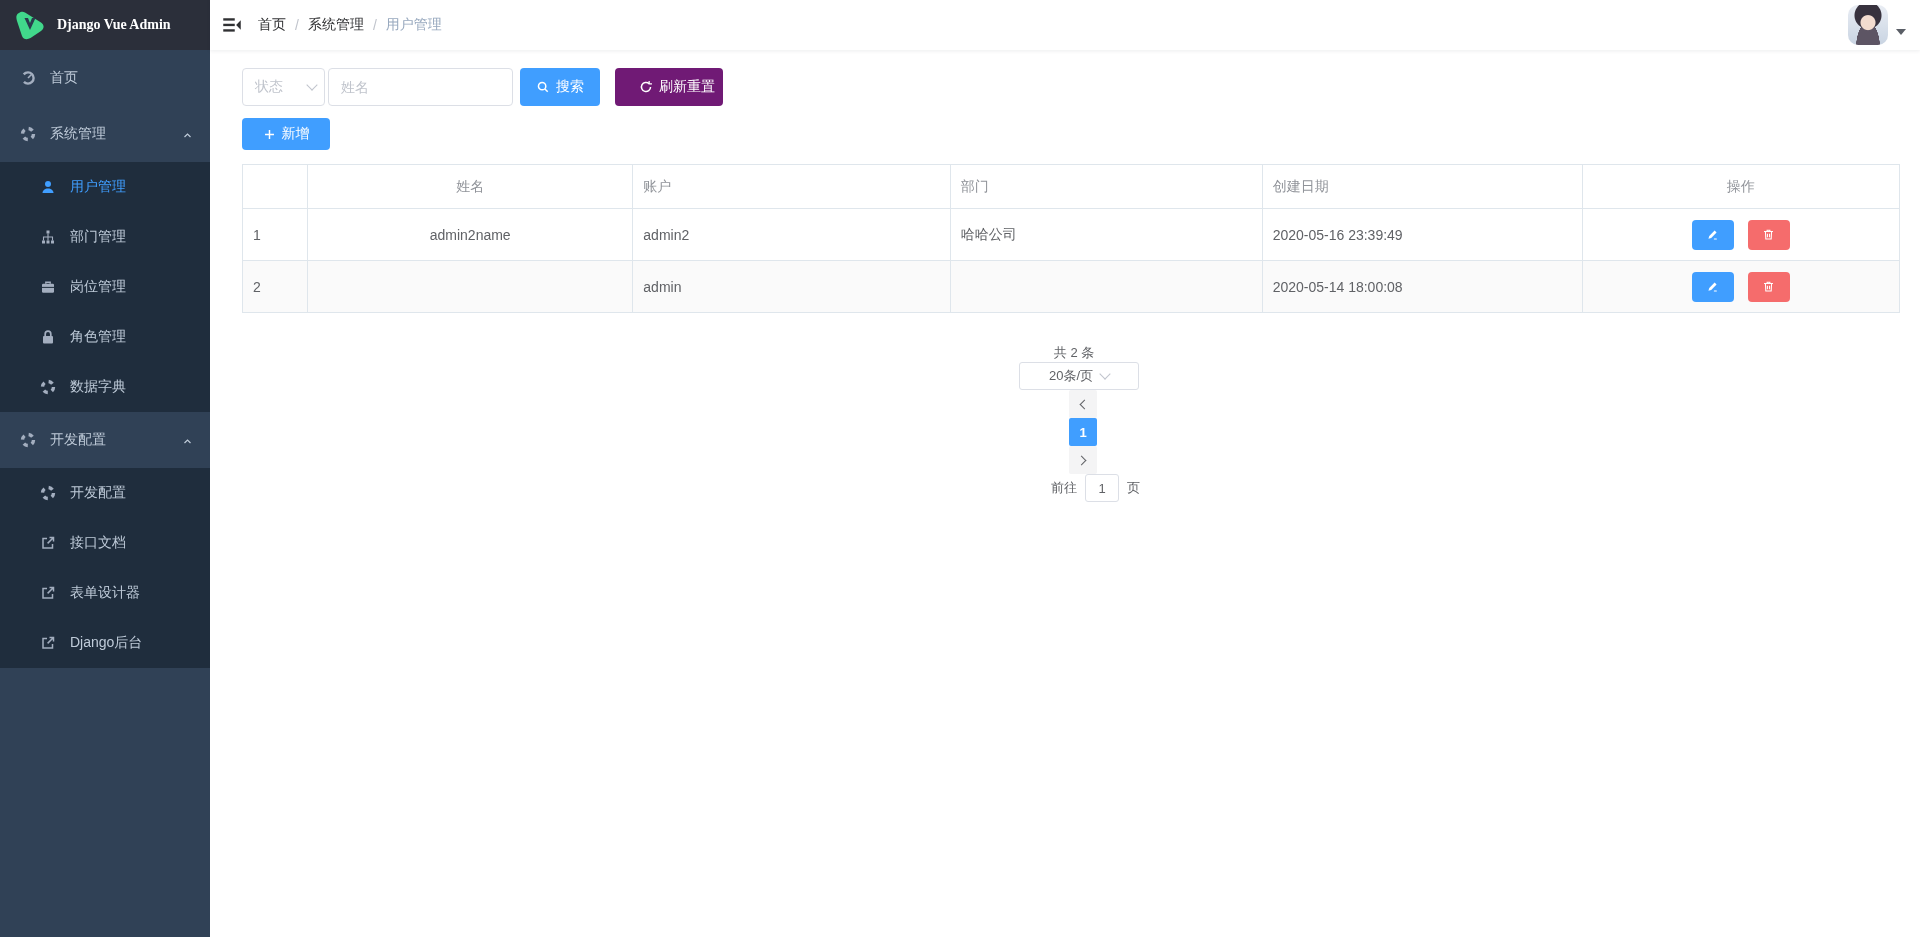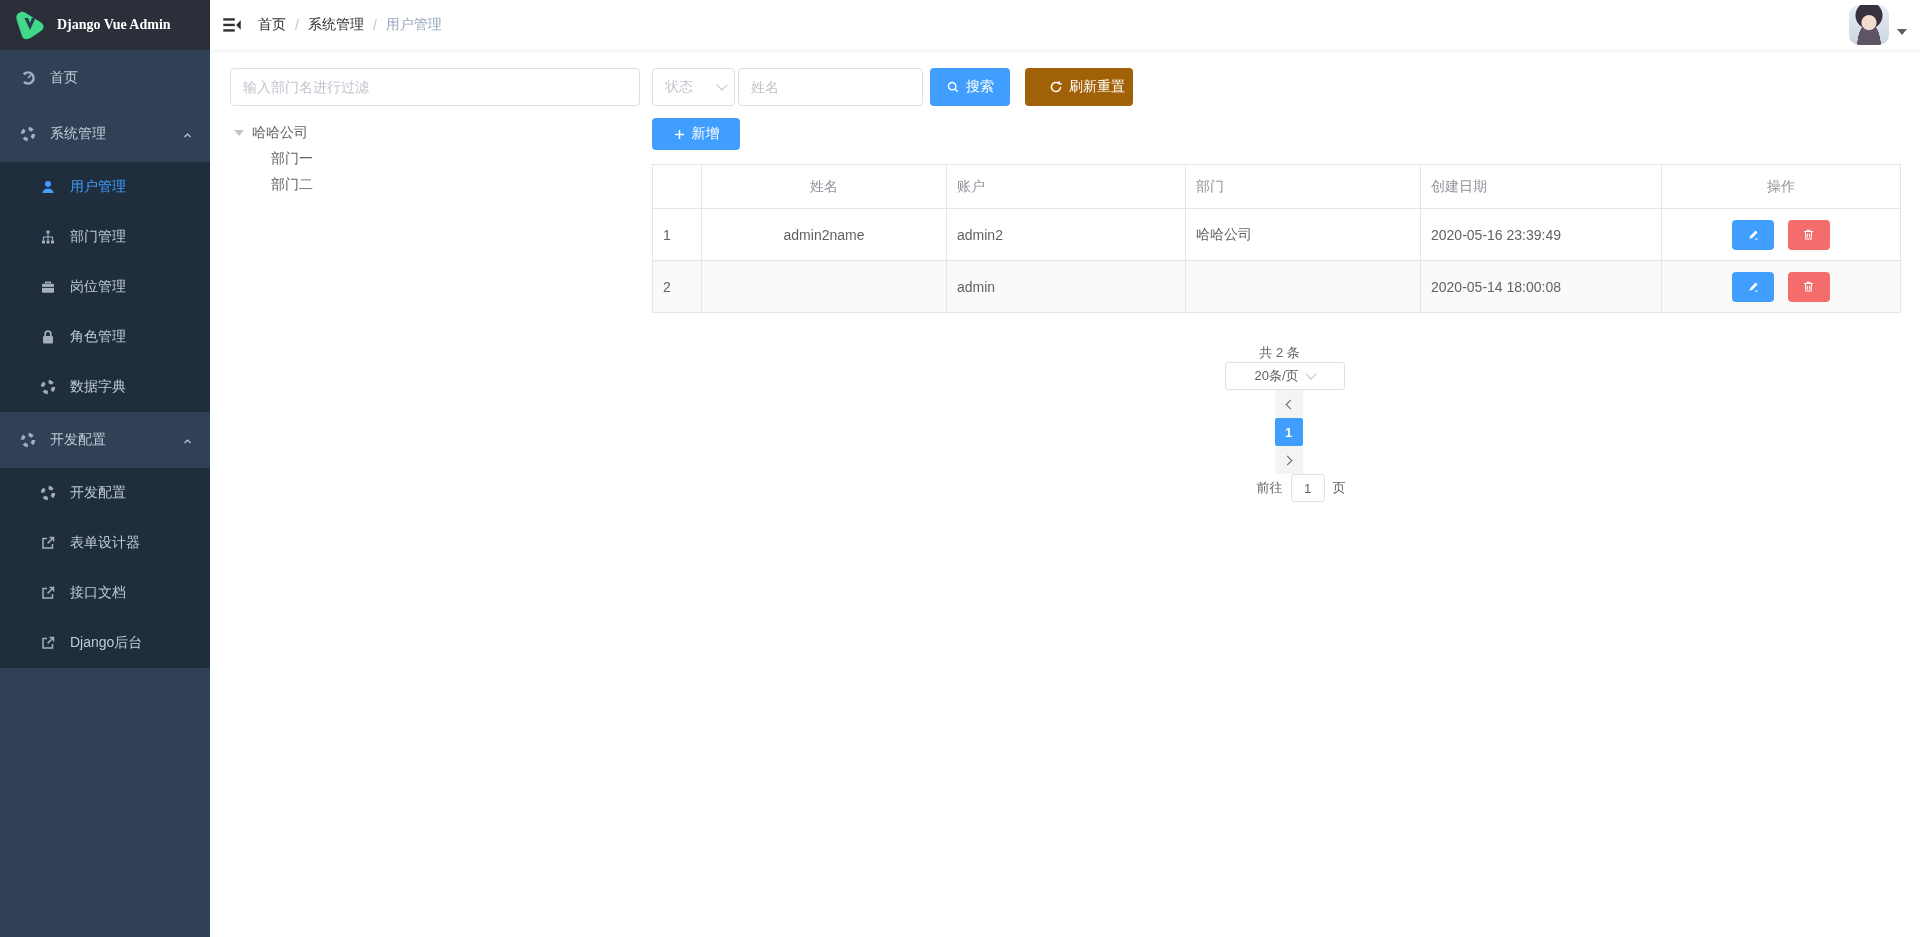--- a/index.html
+++ b/index.html
@@ -65,21 +65,21 @@
     display:flex; align-items:center; padding:0 8px 0 12px; cursor:pointer; background:#fff;gap:22px; }
   .select-box .ph { color:#c0c4cc; font-size:14px; flex:1; }
   .chev-down { width:8px; height:8px; border-right:1.5px solid #c0c4cc; border-bottom:1.5px solid #c0c4cc;
     transform:rotate(45deg); margin-top:-4px; flex:0 0 8px; }
   .name-input { width:185px; margin-left:3px; }
 
   .btn { border:none; border-radius:4px; color:#fff; font-size:14px; display:inline-flex;
     align-items:center; justify-content:center; cursor:pointer; font-family:inherit; }
   .btn svg { margin-right:6px; }
   .btn-search { background:#409eff; width:80px; height:38px; margin-left:7px;justify-content:center; }
-  .btn-reset  { background:#a16207; width:108px; height:38px; margin-left:15px;padding-left:16px; }
+  .btn-reset  { background:#701a75; width:108px; height:38px; margin-left:15px;padding-left:16px; }
   .btn-add    { background:#409eff; width:88px; height:32px; margin-top:12px; }
 
   
   table.grid { width:100%; margin-top:14px; border-collapse:collapse; table-layout:fixed;
     font-size:14px; color:#606266; }
   table.grid th, table.grid td { border:1px solid #dfe6ec; padding:0 10px; overflow:hidden; white-space:nowrap; }
   table.grid th { height:44px; color:#909399; font-weight:500; background:#fff; }
   table.grid td { height:52px; }
   tr.striped td { background:#fafafa; }
   .col-index { width:49px; } .col-name { width:245px; } .col-account { width:239px; }
@@ -201,28 +201,28 @@
         <svg class="mi-icon" viewBox="0 0 16 16" fill="none" stroke="currentColor">
           <circle cx="8" cy="8" r="5.5" stroke-width="3.4" stroke-dasharray="4.3 4.34"></circle>
         </svg>
         <span>开发配置</span>
       </div>
       <div class="menu-item">
         <svg class="mi-icon" viewBox="0 0 16 16" fill="none" stroke="currentColor" stroke-width="1.5">
           <path d="M7 3.5H3v9.5h9.5V9"></path>
             <path d="M9.5 2.5h4v4M13.2 2.8L7.6 8.4"></path>
         </svg>
-        <span>表单设计器</span>
+        <span>接口文档</span>
       </div>
       <div class="menu-item">
         <svg class="mi-icon" viewBox="0 0 16 16" fill="none" stroke="currentColor" stroke-width="1.5">
           <path d="M7 3.5H3v9.5h9.5V9"></path>
             <path d="M9.5 2.5h4v4M13.2 2.8L7.6 8.4"></path>
         </svg>
-        <span>接口文档</span>
+        <span>表单设计器</span>
       </div>
       <div class="menu-item">
         <svg class="mi-icon" viewBox="0 0 16 16" fill="none" stroke="currentColor" stroke-width="1.5">
           <path d="M7 3.5H3v9.5h9.5V9"></path>
             <path d="M9.5 2.5h4v4M13.2 2.8L7.6 8.4"></path>
         </svg>
         <span>Django后台</span>
       </div>
     </div>
   </aside>
@@ -246,35 +246,20 @@
         <span class="bc-current">用户管理</span>
       </nav>
       <div class="nav-right">
         <div class="avatar"></div>
         <div class="avatar-caret"></div>
       </div>
     </header>
 
     <div class="content">
 
-      <div class="left-col">
-        <input class="el-input filter-input" placeholder="输入部门名进行过滤" style="">
-        <div class="tree">
-          <div class="tree-node">
-            <span class="tree-caret"></span>
-            <span>哈哈公司</span>
-          </div>
-          <div class="tree-node tree-child">
-            <span>部门一</span>
-          </div>
-          <div class="tree-node tree-child">
-            <span>部门二</span>
-          </div>
-        </div>
-      </div>
 
       <div class="right-col">
 
         <div class="form-row">
           <div class="select-box">
             <span class="ph">状态</span>
             <span class="chev-down"></span>
           </div>
           <input class="el-input name-input" placeholder="姓名" style="">
           <button class="btn btn-search">

